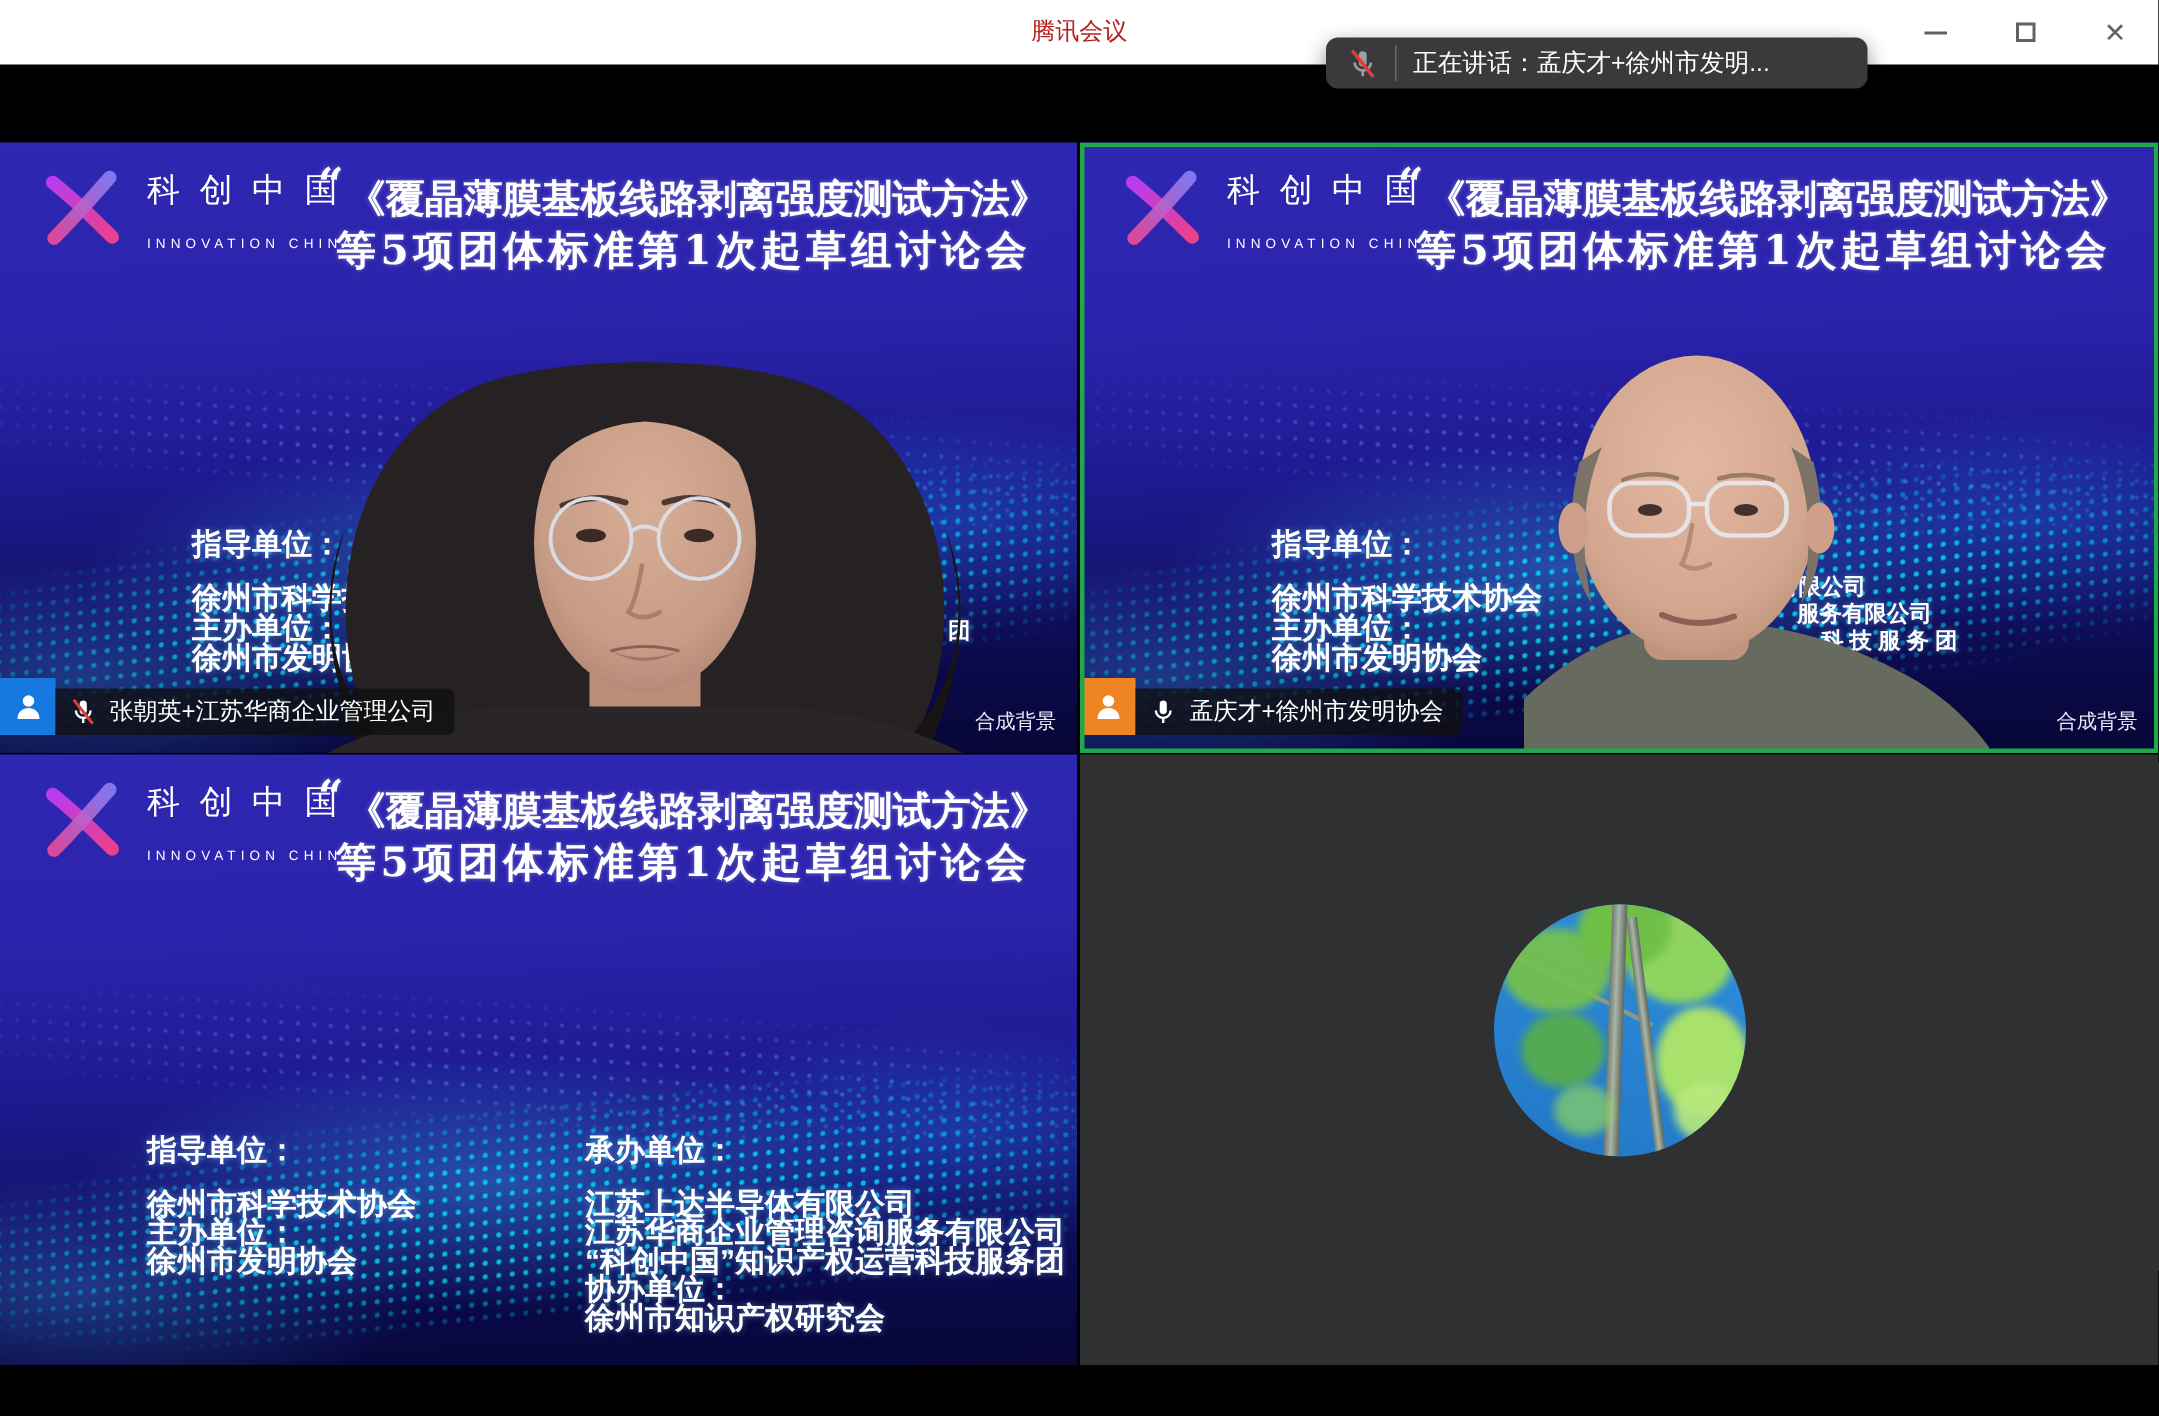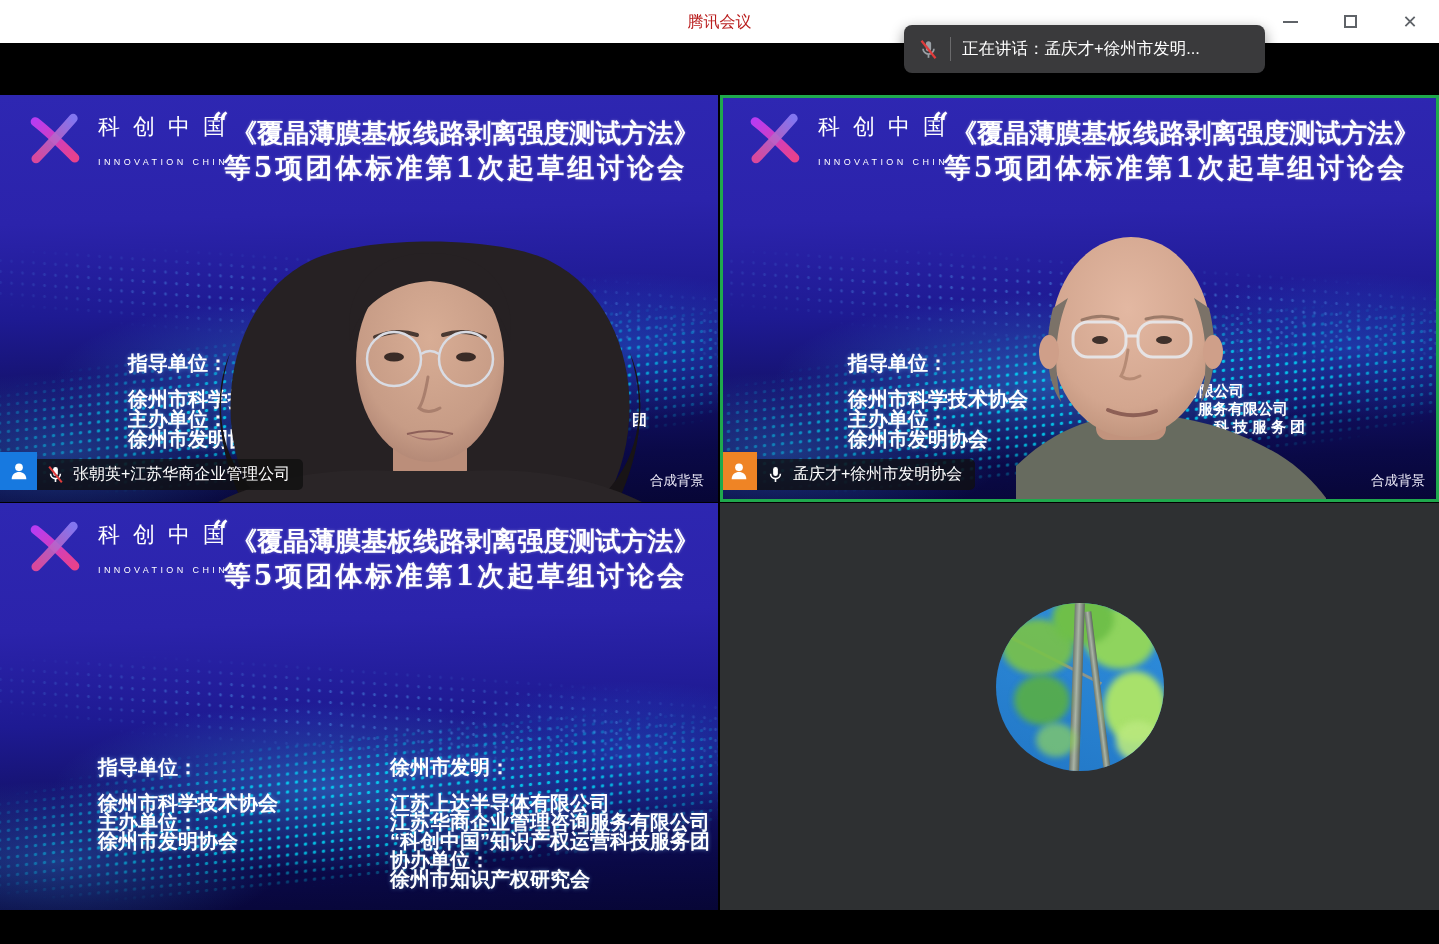--- a/index.html
+++ b/index.html
@@ -112,23 +112,23 @@
   .b5 { left:56px; top:-10px; width:62px; height:52px; background:#6fbf49; }
   .b6 { left:120px;top:118px; width:44px; height:40px; background:#b9e87e; opacity:.9; }
   .b7 { left:40px; top:120px; width:40px; height:34px; background:#8fd45e; opacity:.7; }
   .trunk { position:absolute; background:linear-gradient(90deg,#6f7a70,#aab4a6 45%,#5d675e); }
   .trunk1 { left:76px; top:0; width:10px; height:168px; transform:rotate(2deg); }
   .trunk2 { left:98px; top:8px; width:7px; height:160px; transform:rotate(-7deg); }
   .branch { position:absolute; left:-8px; top:52px; width:120px; height:3px; background:#8c958b; transform:rotate(27deg); }
 
   
   .toast {
-    position:absolute; left:884px; top:25px; width:361px; height:48px; z-index:30;
+    position:absolute; left:884px; top:25px; width:361px; height:34px; z-index:30;
     background:#3a3a3c; border-radius:8px; box-shadow:0 5px 14px rgba(0,0,0,0.45);
-    display:flex; align-items:center; padding:0 14px; gap:11px;margin-left:20px;
+    display:flex; align-items:center; padding:0 14px; gap:11px;
   }
   .toast-divider { width:1px; height:24px; background:#6a6a6c; }
   .toast-text { color:#ffffff; font-size:16.5px; white-space:nowrap; overflow:hidden; }
   .micbox { display:flex; align-items:center; flex:0 0 auto; }
 </style>
 </head>
 <body>
 
 <div class="titlebar">
   <div class="titlebar-title">腾讯会议</div>
@@ -338,21 +338,21 @@
     </div>
 
     <div class="org-col org-b-left">
       <div class="lbl">指导单位：</div>
       <div>徐州市科学技术协会</div>
       <div>主办单位：</div>
       <div>徐州市发明协会</div>
     </div>
 
     <div class="org-col org-b-right">
-      <div class="lbl">徐州市发明：</div>
+      <div class="lbl">承办单位：</div>
       <div>江苏上达半导体有限公司</div>
       <div>江苏华商企业管理咨询服务有限公司</div>
       <div>“科创中国”知识产权运营科技服务团</div>
       <div>协办单位：</div>
       <div>徐州市知识产权研究会</div>
     </div>
 
   </div>
 
   <div class="tile tile-dark">

